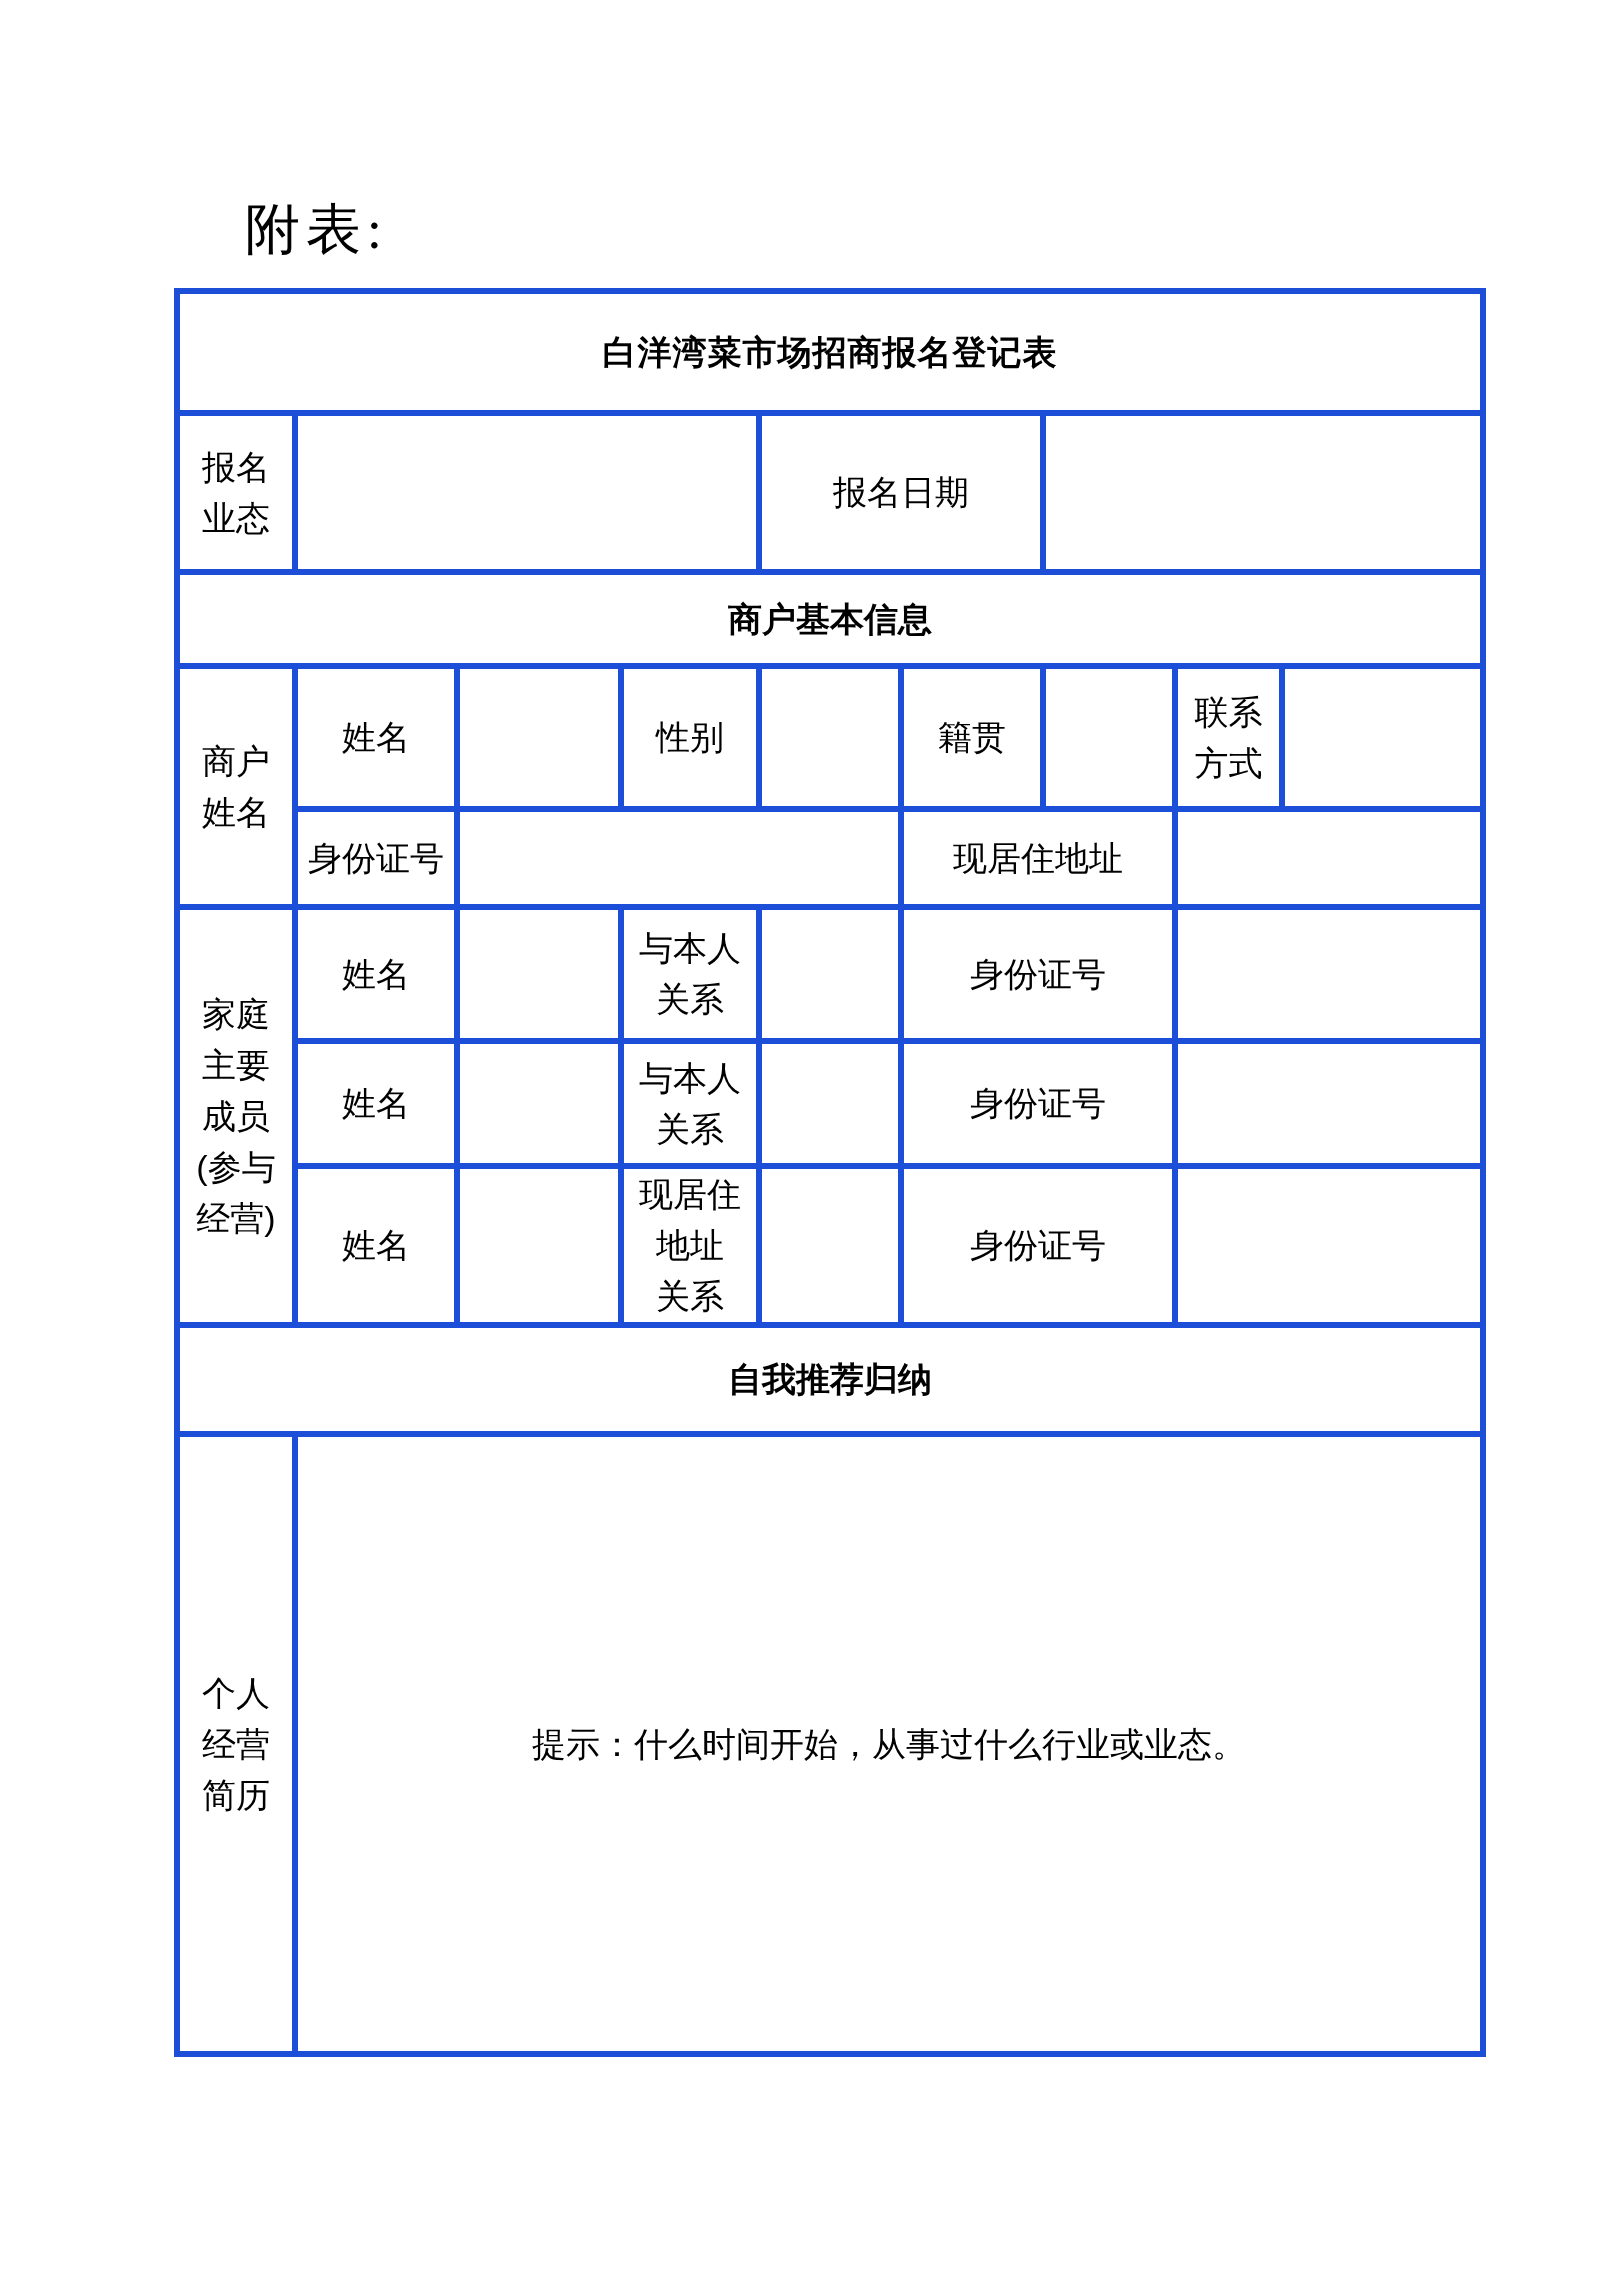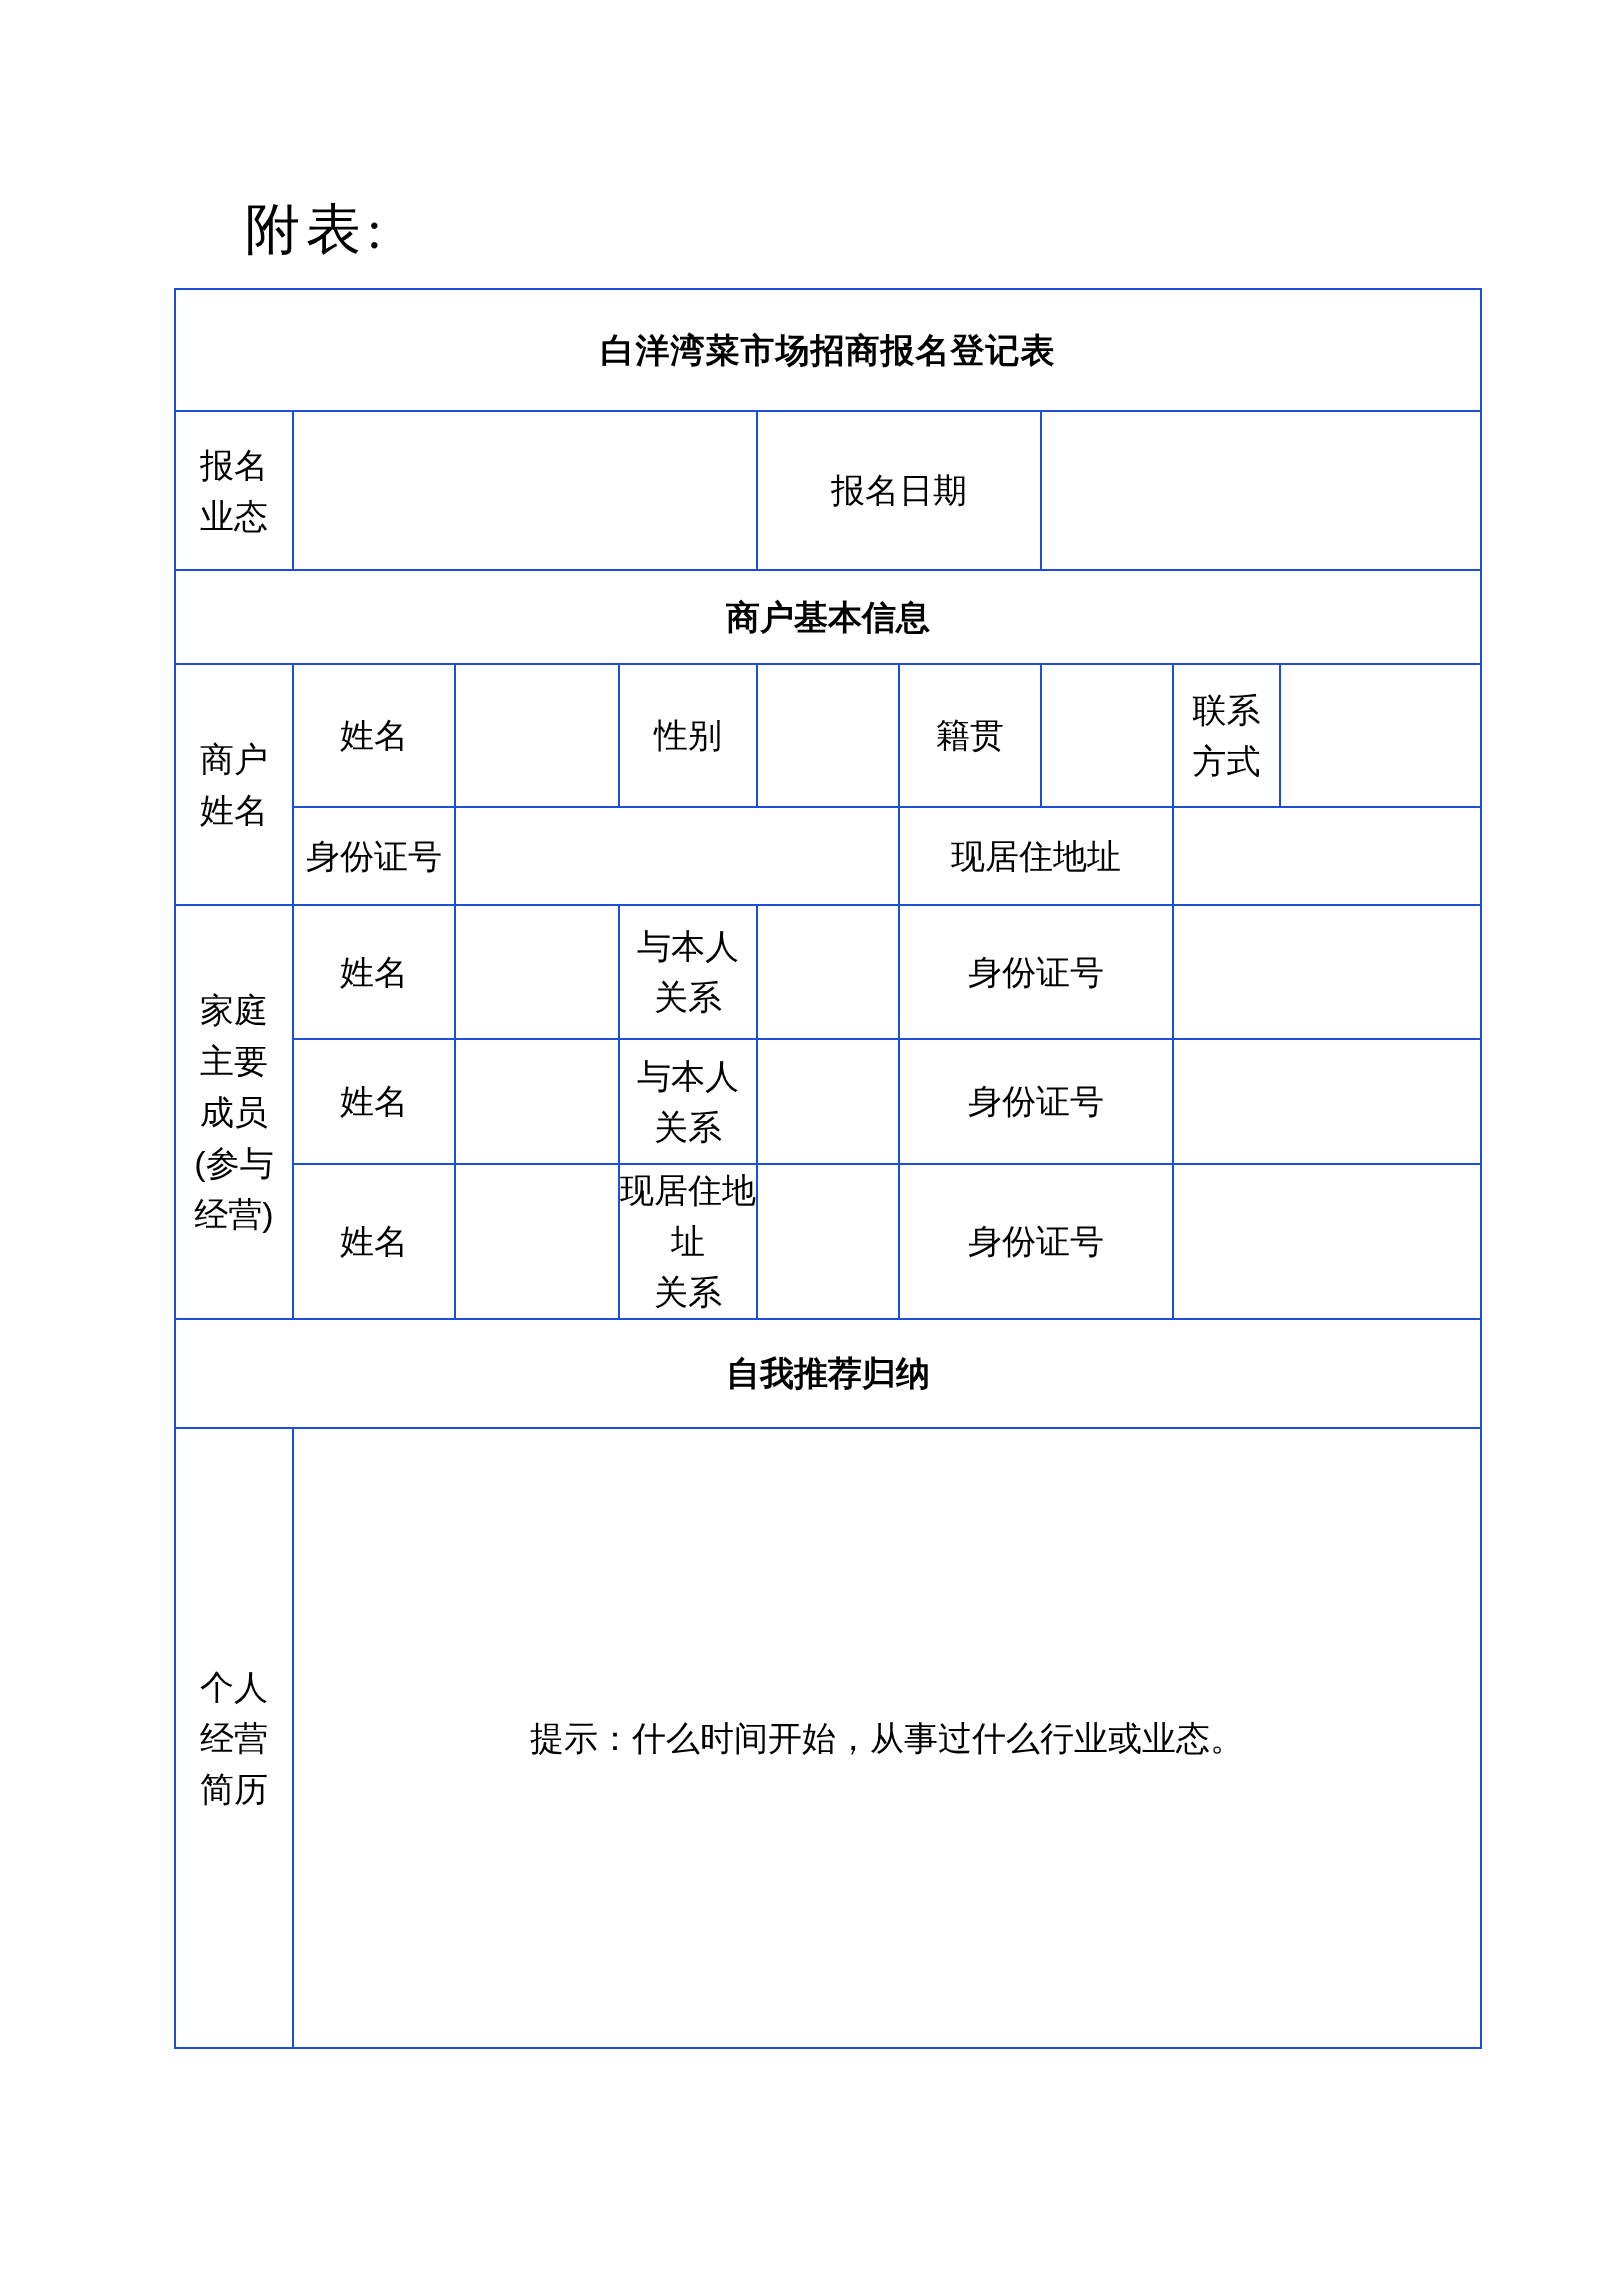--- a/index.html
+++ b/index.html
@@ -26,21 +26,21 @@
     position: absolute;
     left: 174px;
     top: 288px;
     width: 1306px;
     border-collapse: collapse;
     table-layout: fixed;
     border: 2px solid #000000;
     border-bottom-width: 2.9px;
   }
   table.form td {
-    border: 2px solid #1d4ed8;
+    border: 6px solid #1d4ed8;
     text-align: center;
     vertical-align: middle;
     font-size: 34px;
     line-height: 1.5;
     color: #000000;
     white-space: pre-line;
     padding: 0;
     overflow: hidden;
   }
   td.title-cell {

